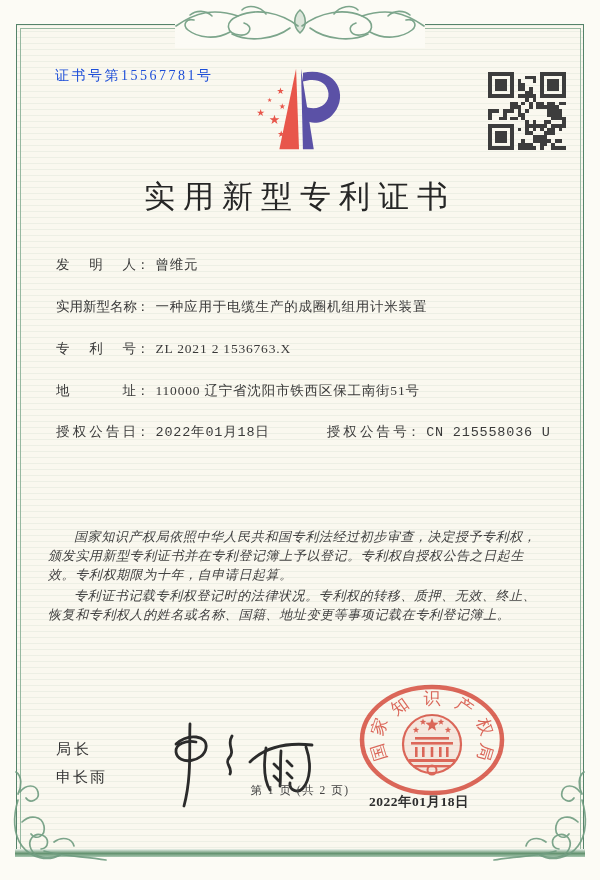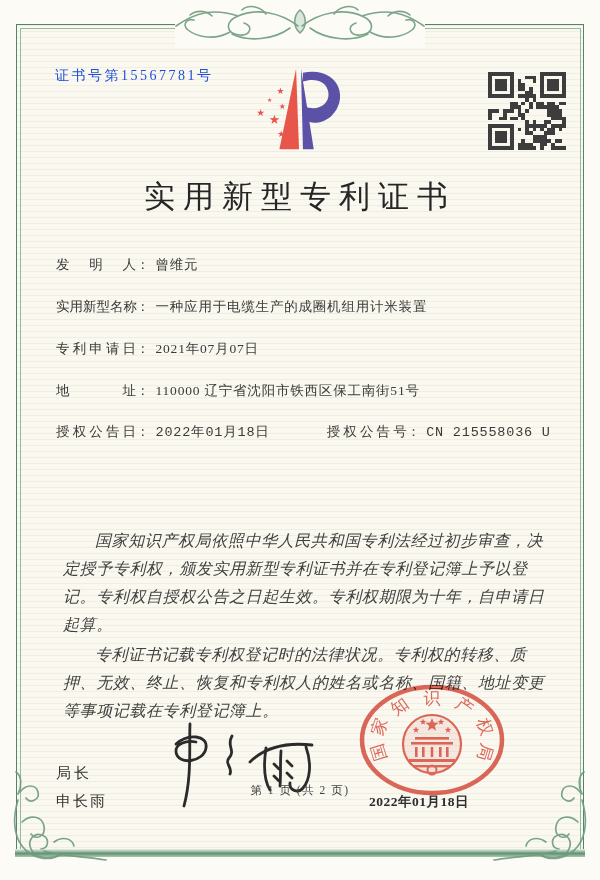--- a/index.html
+++ b/index.html
@@ -44,27 +44,27 @@
   
   .fields{position:absolute;left:56px;top:256px;width:505px;font-size:13.5px;color:#3a3a3a;}
   .frow{line-height:17px;margin-bottom:25px;white-space:nowrap;}
   .flabel{display:inline-block;width:80px;text-align:justify;text-align-last:justify;vertical-align:bottom;}
   .fcolon{display:inline-block;}
   .fvalue{margin-left:6px;letter-spacing:0.8px;}
   .frow.double{display:flex;font-family:Liberation Mono, monospace;}
   .frow.double .group2{margin-left:57px;}
   
   .body-text{
-    position:absolute;left:63px;top:527px;width:494px;
-    font-size:16px;line-height:28px;color:#414141;letter-spacing:0.6px;
+    position:absolute;left:48px;top:527px;width:494px;
+    font-size:13px;line-height:19px;color:#414141;letter-spacing:0.6px;
     font-style:italic;
   }
   .body-text p{margin:0 0 2px 0;text-indent:2em;}
   
-  .director{position:absolute;left:56px;top:740px;font-size:15px;letter-spacing:3px;color:#333;margin-top:24px;}
+  .director{position:absolute;left:56px;top:740px;font-size:15px;letter-spacing:3px;color:#333;}
   .director .name{margin-top:9px;letter-spacing:2px;}
   .signature{position:absolute;left:146px;top:718px;width:182px;height:92px;}
   .seal{position:absolute;left:352px;top:682px;width:160px;height:122px;mix-blend-mode:multiply;}
   .seal-date{position:absolute;left:369px;top:793px;font-size:13.5px;font-weight:600;letter-spacing:0.5px;color:#2e2e2e;}
   
   .footer{position:absolute;left:0;top:783px;width:100%;text-align:center;font-size:11.5px;letter-spacing:1.5px;color:#444;}
   svg{display:block;}
 </style>
 </head>
 <body>
@@ -370,21 +370,21 @@
 <div class="title">实用新型专利证书</div>
 
 <div class="fields">
   <div class="frow">
     <span class="flabel">发明人</span><span class="fcolon">：</span><span class="fvalue">曾维元</span>
   </div>
   <div class="frow">
     <span class="flabel">实用新型名称</span><span class="fcolon">：</span><span class="fvalue">一种应用于电缆生产的成圈机组用计米装置</span>
   </div>
   <div class="frow">
-    <span class="flabel">专利申请日</span><span class="fcolon">：</span><span class="fvalue">2021年07月07日</span>
+    <span class="flabel">专利号</span><span class="fcolon">：</span><span class="fvalue">ZL 2021 2 1536763.X</span>
   </div>
   <div class="frow">
     <span class="flabel">地址</span><span class="fcolon">：</span><span class="fvalue">110000 辽宁省沈阳市铁西区保工南街51号</span>
   </div>
   <div class="frow double">
     <div>
       <span class="flabel">授权公告日</span><span class="fcolon">：</span><span class="fvalue">2022年01月18日</span>
     </div>
     <div class="group2">
       <span class="flabel">授权公告号</span><span class="fcolon">：</span><span class="fvalue">CN 215558036 U</span>

